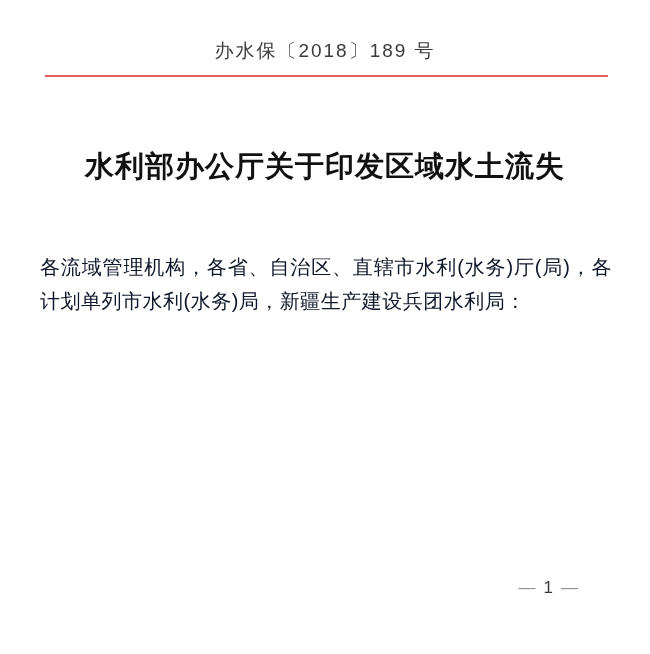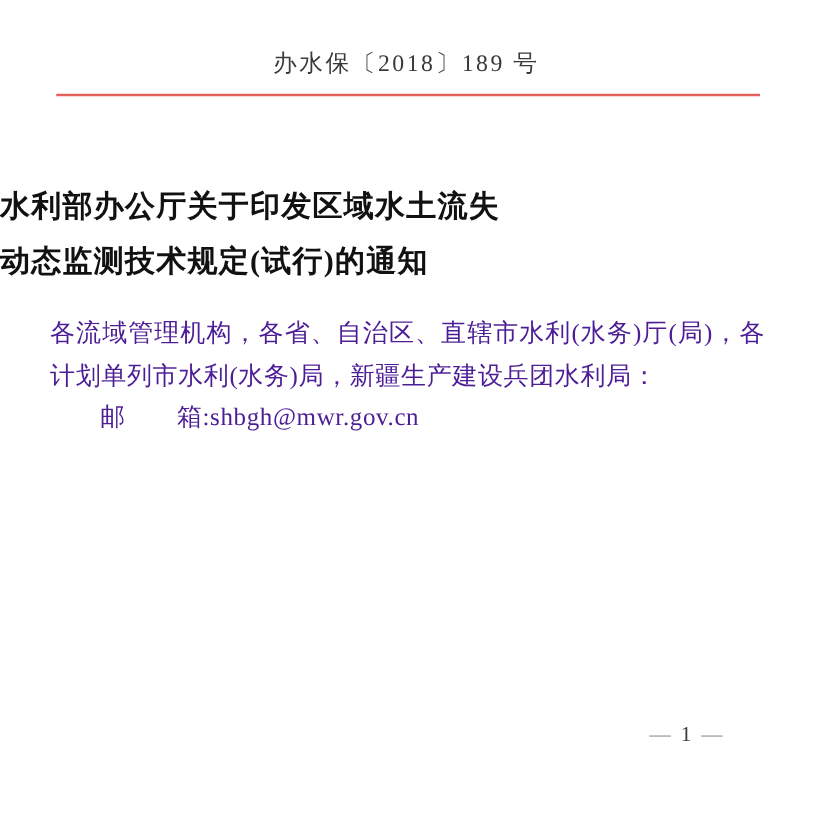--- a/index.html
+++ b/index.html
@@ -2,21 +2,21 @@
 <html><head>
 <meta charset="utf-8">
 <style>
   html, body { margin: 0; padding: 0; background: #ffffff; }
   .page {
     position: relative;
     width: 650px;
     height: 654px;
     background: #ffffff;
     overflow: hidden;
-    font-family: Liberation Serif, serif;
+    font-family: Liberation Sans, sans-serif;
     color: #2b2b2b;
   }
   .doc-number {
     position: absolute;
     top: 38px;
     left: 0;
     right: 0;
     text-align: center;
     font-size: 19px;
     letter-spacing: 2px;
@@ -28,36 +28,37 @@
     left: 45px;
     width: 563px;
     height: 2px;
     background: #e2625b; 
   }
   .title {
     position: absolute;
     top: 144px;
     left: 0;
     right: 0;
-    font-size: 24px;
+    text-align: center;
+    font-size: 29px;
     font-weight: bold;
     line-height: 44px;
     color: #111111;
     letter-spacing: 1px;
   }
   .body-text {
     position: absolute;
     top: 251px;
     left: 40px;
     width: 572px;
     font-size: 20px;
     line-height: 33.6px;
     text-align: justify;
     letter-spacing: 0.5px;
-    color: #4c1d95;
+    color: #0f172a;
   }
   .body-text p { margin: 0; }
   .indent { text-indent: 2em; }
   .page-number {
     position: absolute;
     top: 578px;
     left: 0;
     right: 64px;
     text-align: right;
     font-size: 17px;
@@ -70,25 +71,23 @@
 <body>
 
 <div class="page">
 
   <div class="doc-number">办水保〔2018〕189 号</div>
 
   <div class="red-line"></div>
 
   <div class="title">
     <div>水利部办公厅关于印发区域水土流失</div>
-    <div>动态监测技术规定(试行)的通知</div>
   </div>
 
   <div class="body-text">
     <p>各流域管理机构，各省、自治区、直辖市水利(水务)厅(局)，各计划单列市水利(水务)局，新疆生产建设兵团水利局：</p>
-    <p class="indent">邮　　箱:shbgh@mwr.gov.cn</p>
   </div>
 
   <div class="page-number">
     <span class="dash">—</span><span>1</span><span class="dash">—</span>
   </div>
 
 </div>
 
 </body></html>

